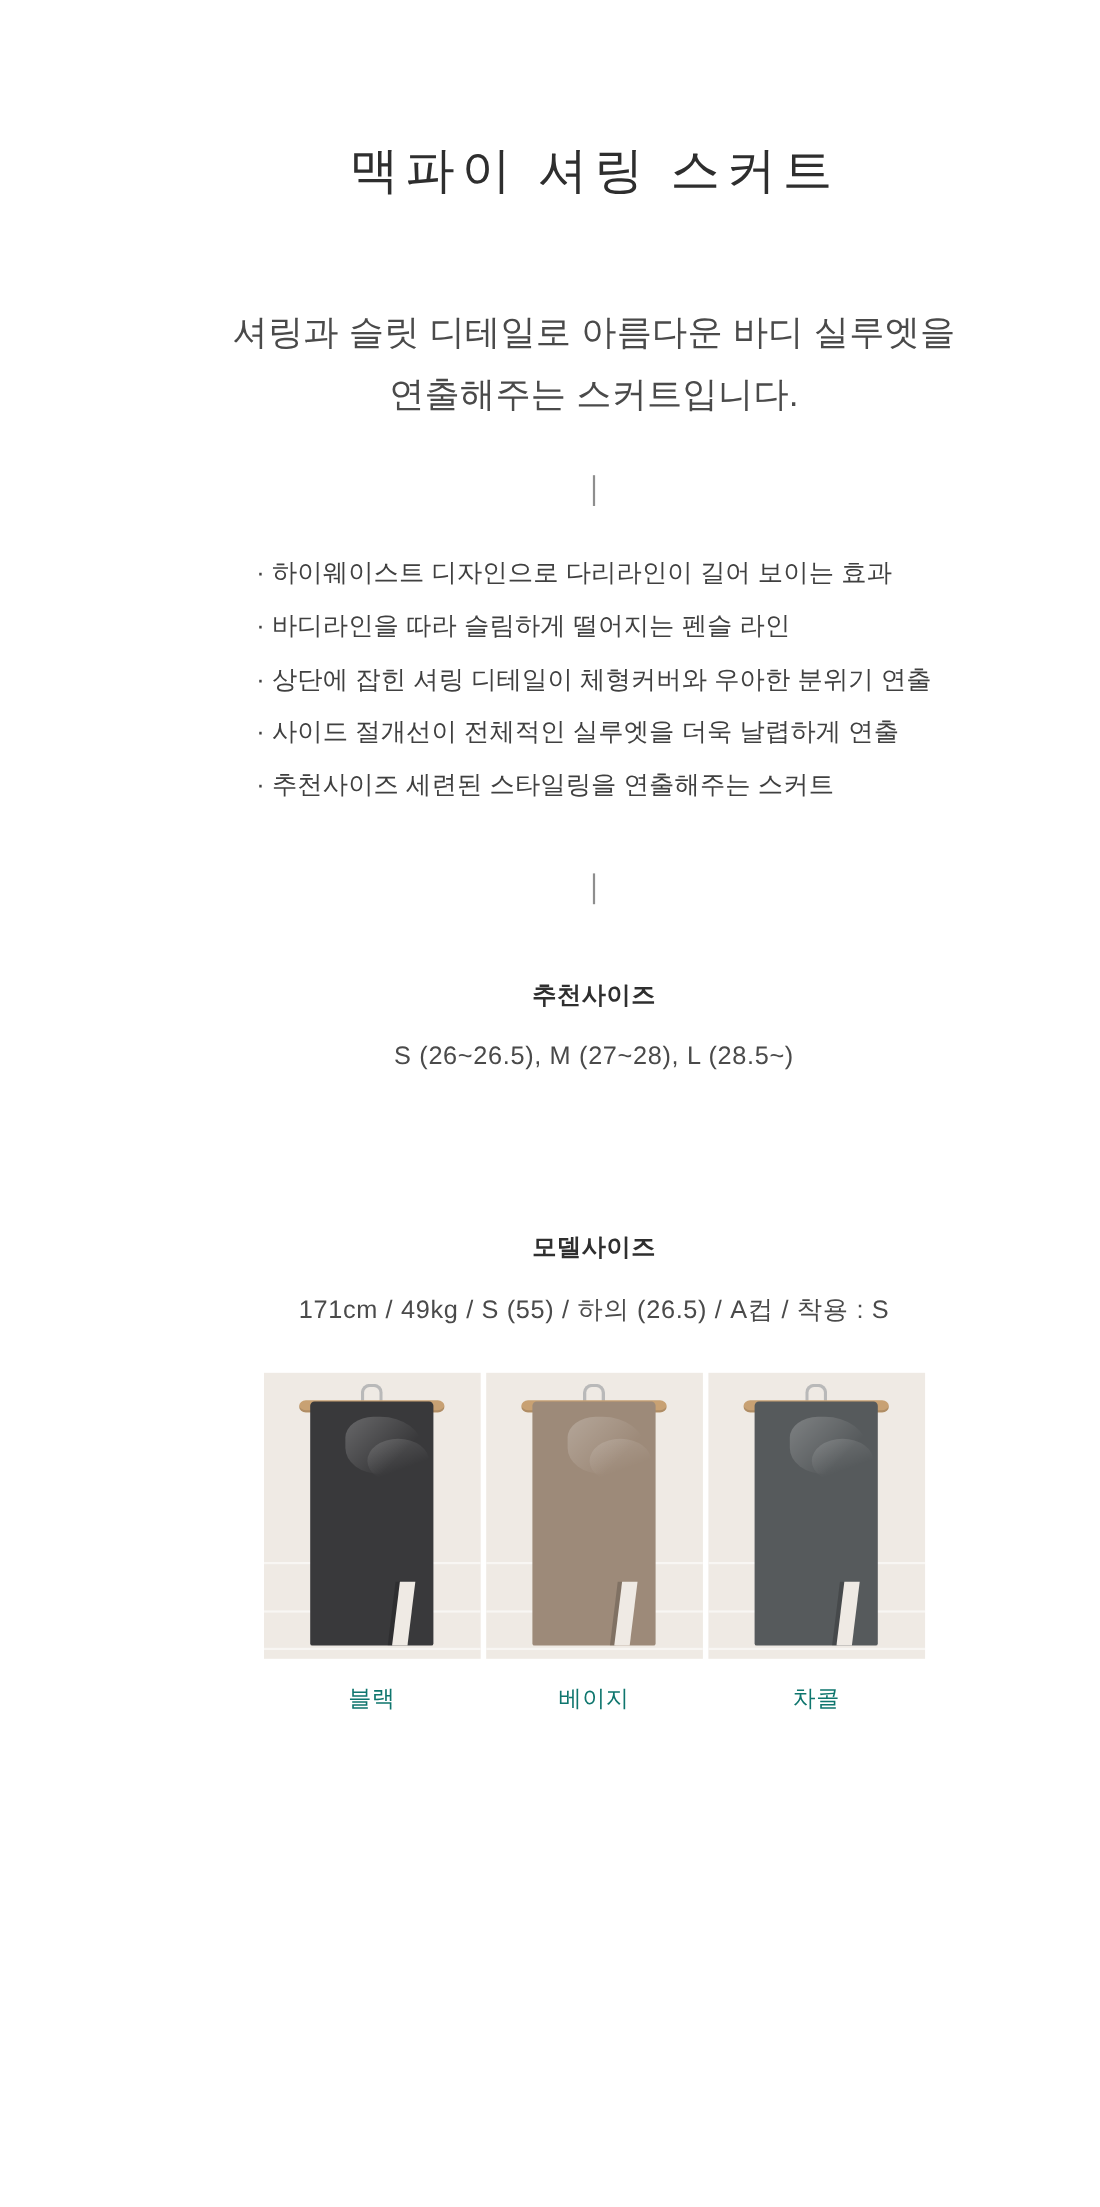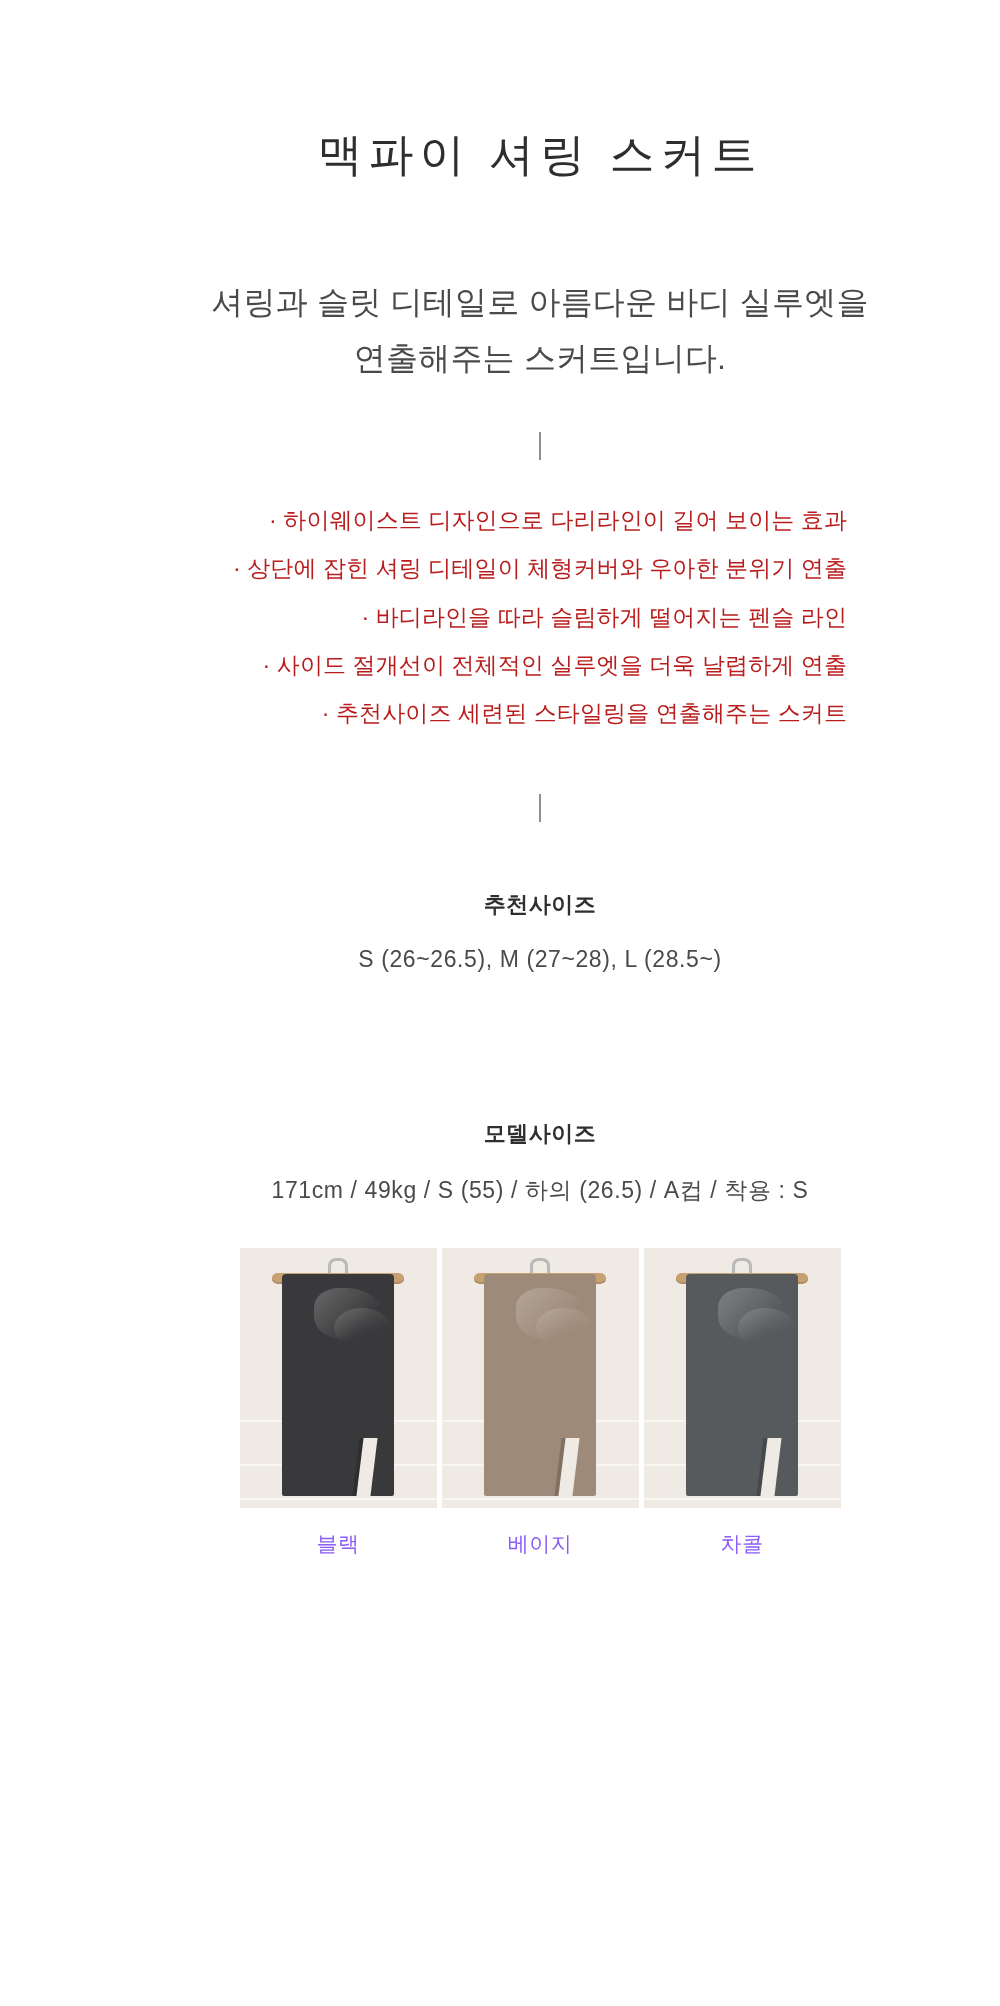--- a/index.html
+++ b/index.html
@@ -55,24 +55,24 @@
     background: #8e8e8e;
     margin: 46px auto 0 auto;
   }
   .divider-bar.second {
     margin-top: 56px;
   }
 
   
   .features {
     margin-top: 36px;
-    text-align: right;
+    text-align: left;
     font-size: 23px;
     line-height: 2.1;
-    color: #b91c1c;
+    color: #404040;
     letter-spacing: 0.1px;
   }
   .features .feat { display: block; white-space: nowrap; }
 
   
   .size-block {
     text-align: center;
     width: 100%;
   }
   .size-block.recommend { margin-top: 68px; }
@@ -205,42 +205,42 @@
     bottom: 0;
     width: 5px;
     height: 58px;
     background: rgba(0,0,0,0.18);
     transform: skewX(-7deg);
   }
 
   .color-label {
     margin-top: 22px;
     font-size: 21px;
-    color: #8b5cf6;
+    color: #0f766e;
     letter-spacing: 0.5px;
   }
 </style>
 </head>
 <body>
 
 <div class="page">
 
   <h1 class="title">맥파이 셔링 스커트</h1>
 
   <div class="intro">
     <span class="ln">셔링과 슬릿 디테일로 아름다운 바디 실루엣을</span>
     <span class="ln">연출해주는 스커트입니다.</span>
   </div>
 
   <div class="divider-bar"></div>
 
   <div class="features">
     <span class="feat">· 하이웨이스트 디자인으로 다리라인이 길어 보이는 효과</span>
+    <span class="feat">· 바디라인을 따라 슬림하게 떨어지는 펜슬 라인</span>
     <span class="feat">· 상단에 잡힌 셔링 디테일이 체형커버와 우아한 분위기 연출</span>
-    <span class="feat">· 바디라인을 따라 슬림하게 떨어지는 펜슬 라인</span>
     <span class="feat">· 사이드 절개선이 전체적인 실루엣을 더욱 날렵하게 연출</span>
     <span class="feat">· 추천사이즈 세련된 스타일링을 연출해주는 스커트</span>
   </div>
 
   <div class="divider-bar second"></div>
 
   <div class="size-block recommend">
     <div class="size-heading">추천사이즈</div>
     <div class="size-value">S (26~26.5), M (27~28), L (28.5~)</div>
   </div>

